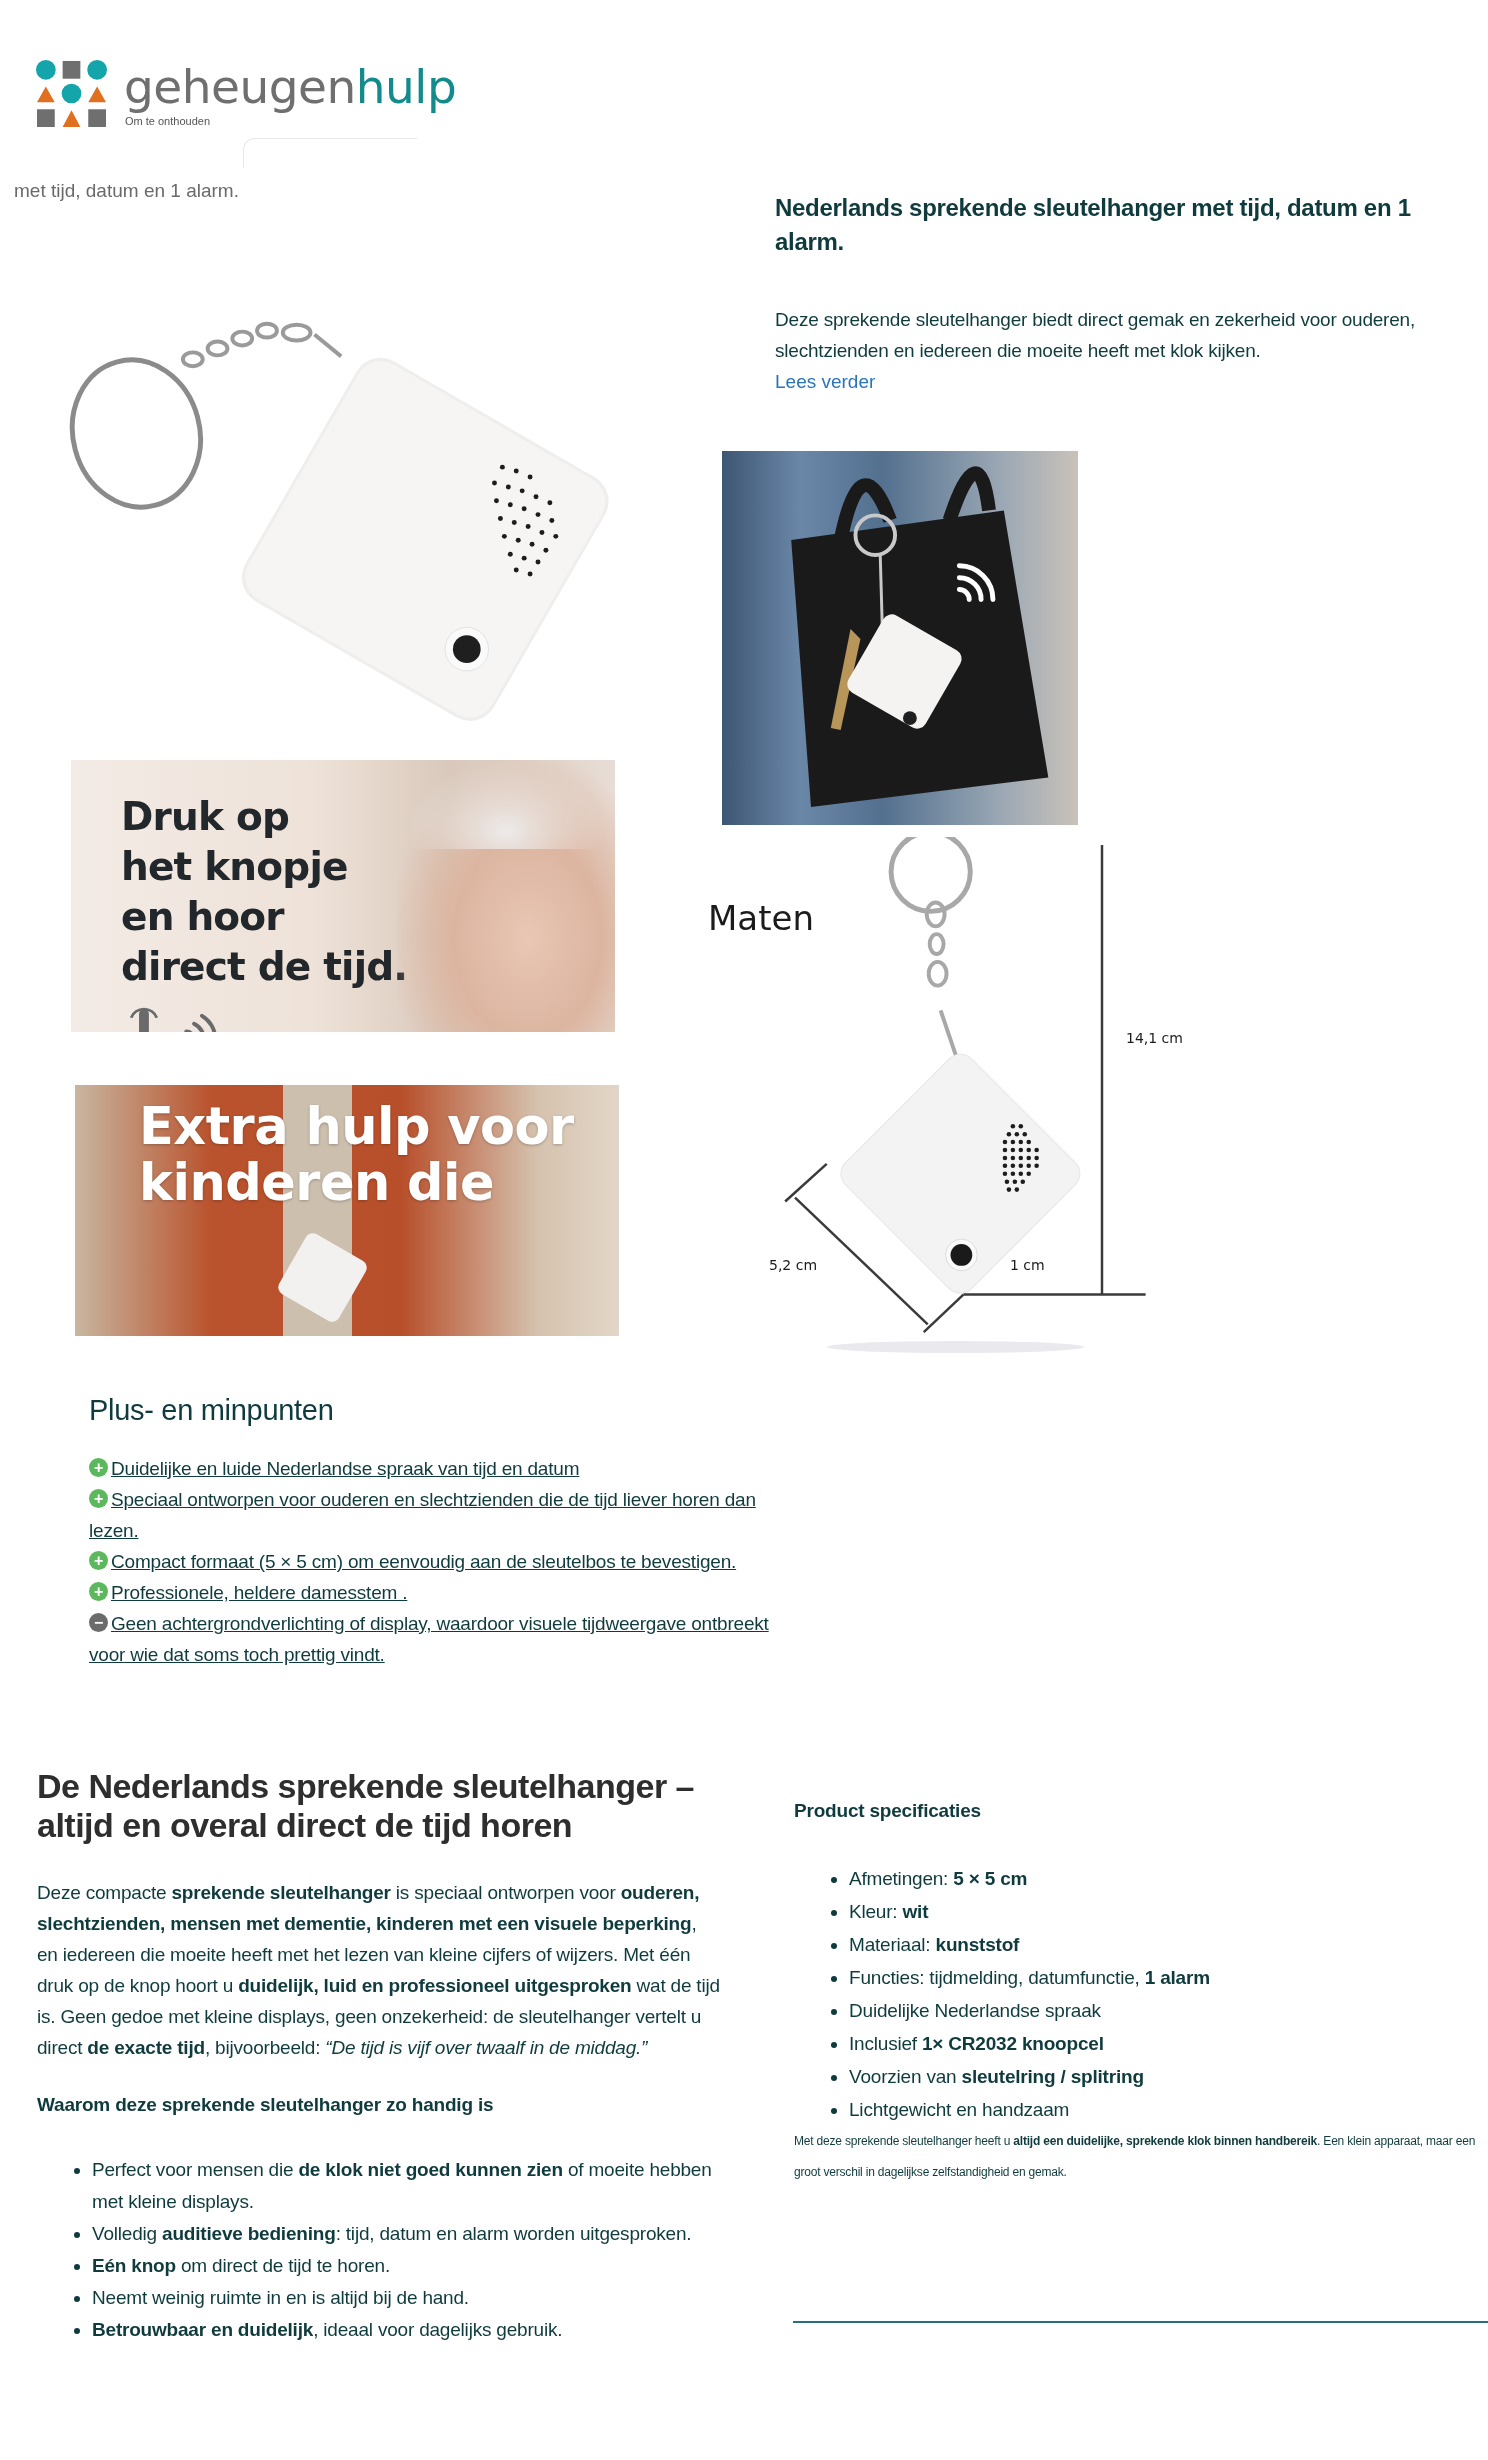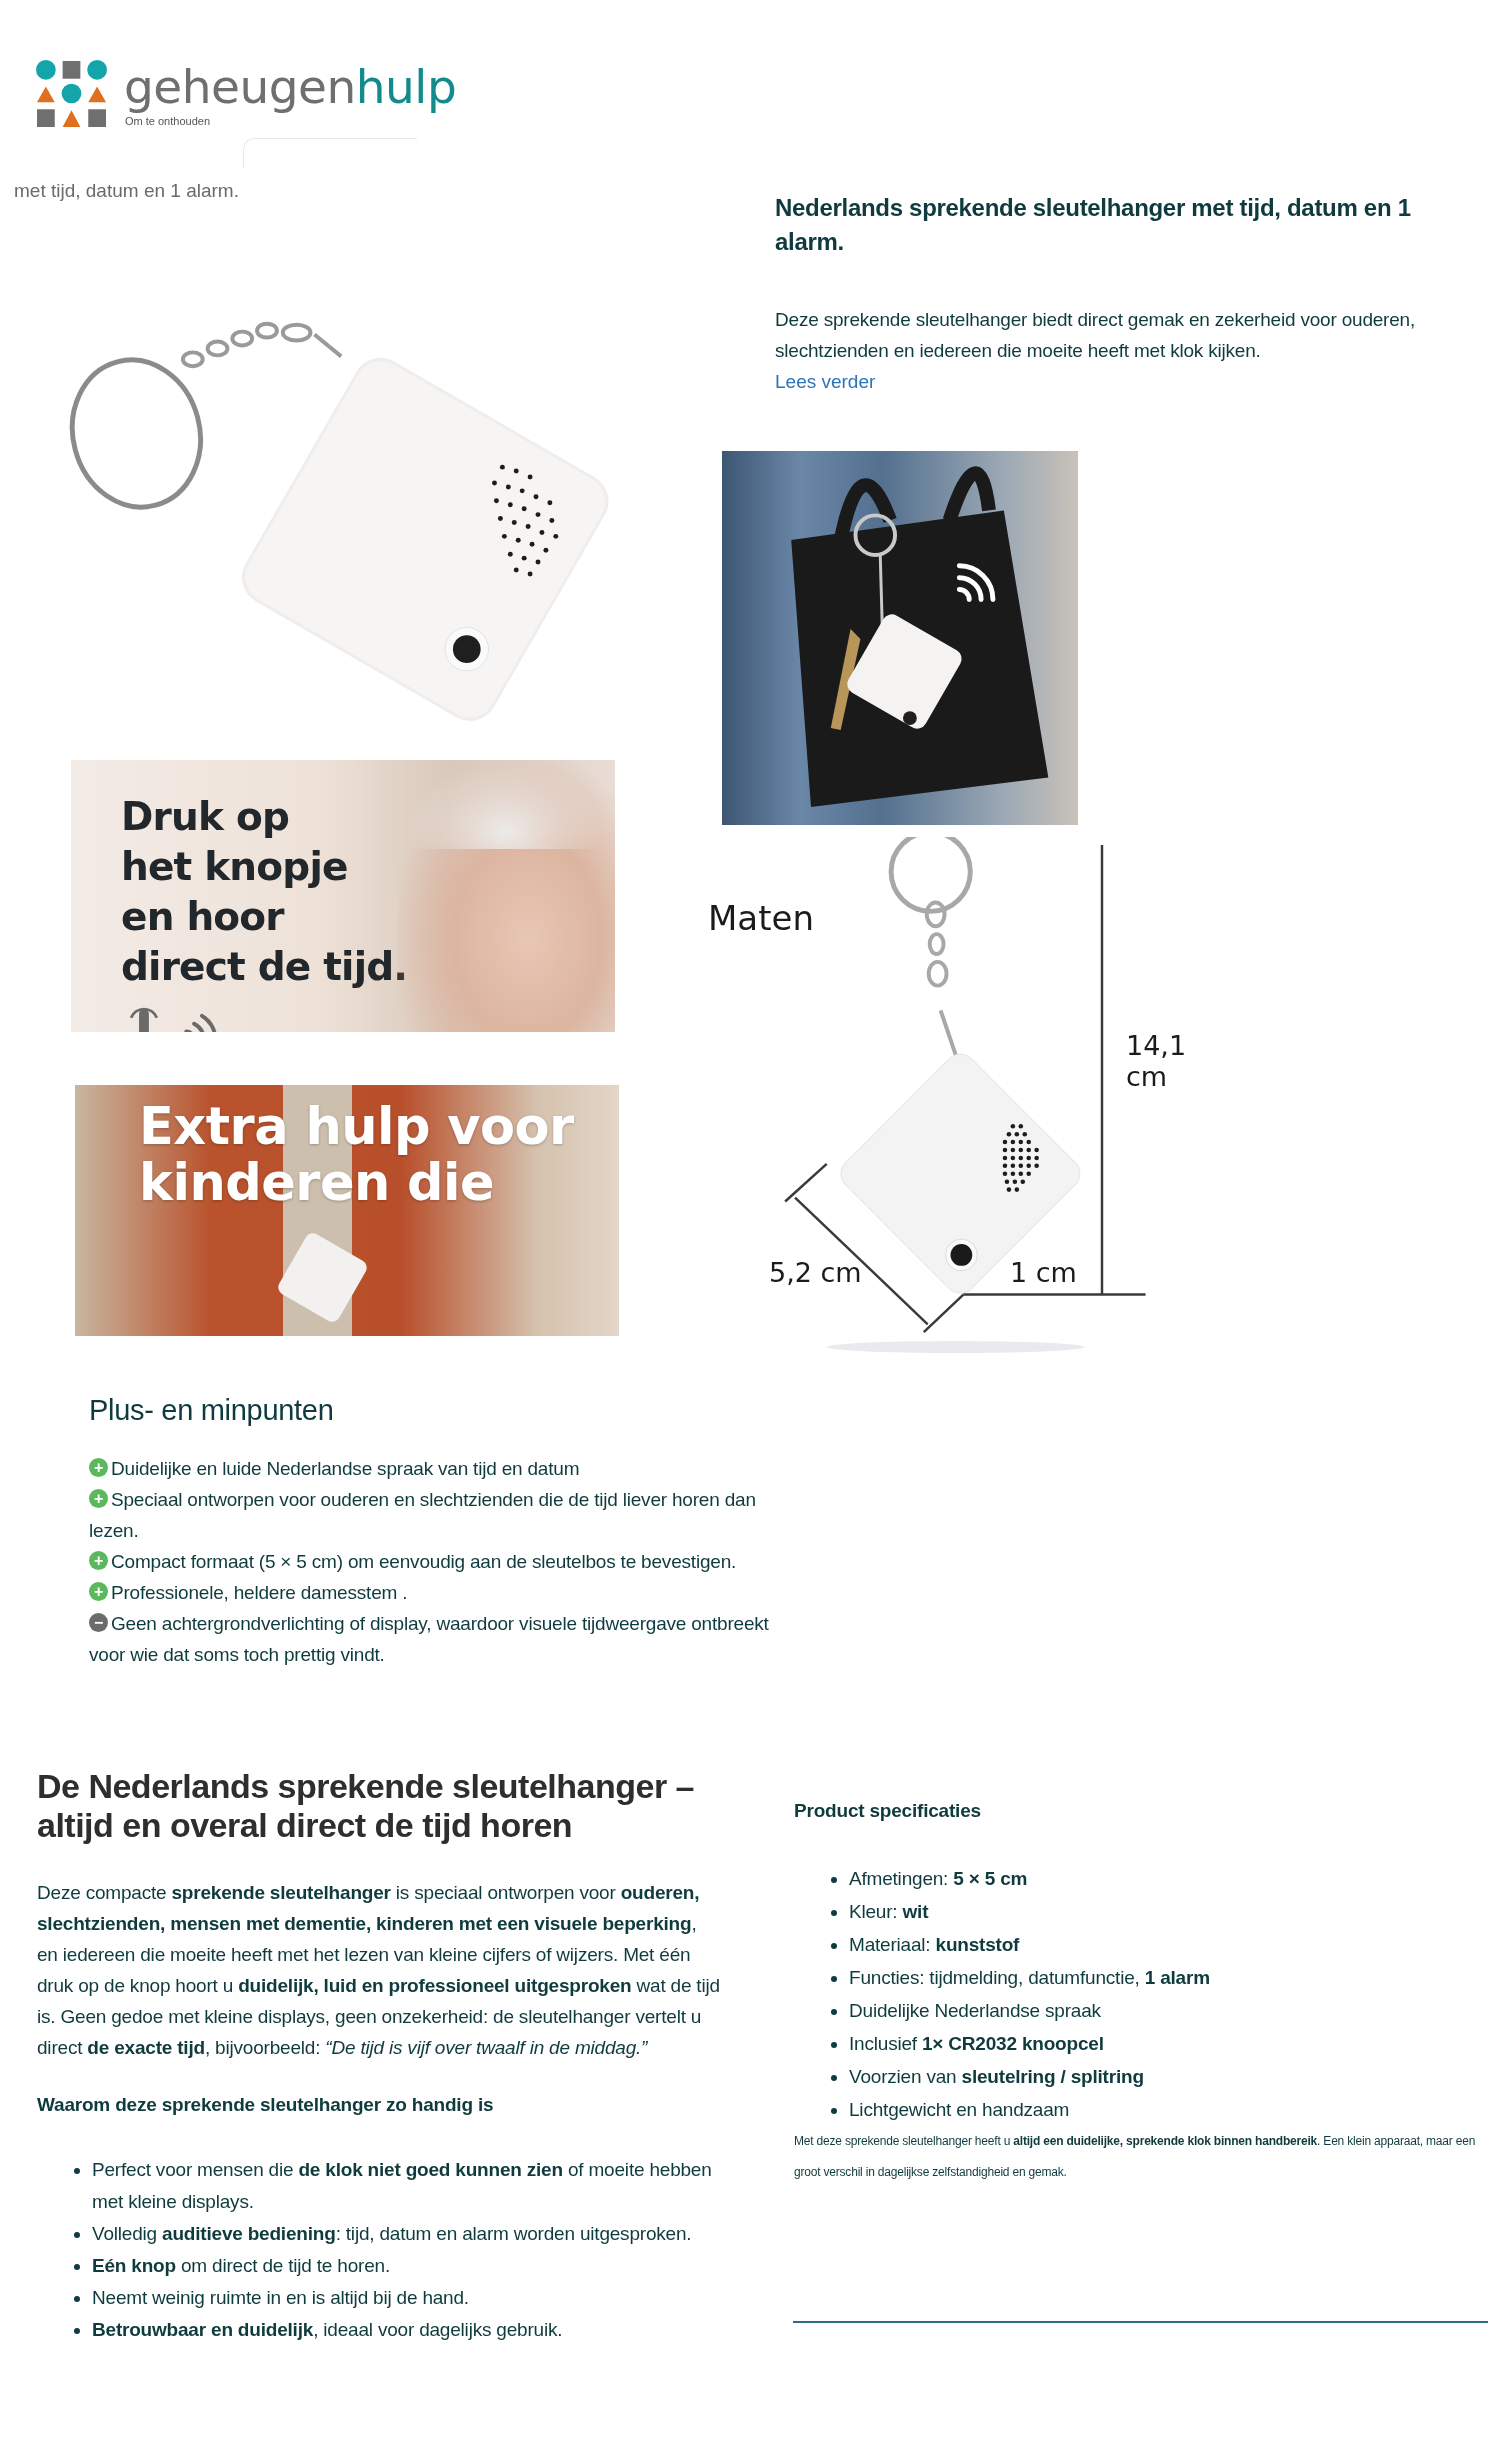--- a/index.html
+++ b/index.html
@@ -29,27 +29,27 @@
   .img-keychain { left: 59px; top: 297px; width: 594px; height: 455px; background: #fff; }
   .img-bag { left: 722px; top: 451px; width: 356px; height: 374px; background: linear-gradient(90deg,#3d5673 0%,#6b87a8 22%,#53708f 45%,#9aa7b4 78%,#c9c2b9 100%); }
   .img-grandma { left: 71px; top: 760px; width: 544px; height: 272px; background: linear-gradient(90deg,#f3ebe6 0%,#eee2d8 45%,#d9c8bb 70%,#e8ddd6 100%); }
   .img-child { left: 75px; top: 1085px; width: 544px; height: 251px; background: linear-gradient(90deg,#c8b6a0 0%,#b9532d 25%,#b84f2b 60%,#d5c2ae 85%,#e3d6c8 100%); }
   .img-maten { left: 698px; top: 837px; width: 505px; height: 525px; background: #fff; }
 
   .banner-text { position: absolute; font-family: "DejaVu Sans", sans-serif; font-weight: bold; }
   .grandma-text { left: 50px; top: 32px; font-size: 39px; line-height: 50px; color: #22272b; letter-spacing: -0.8px; }
   .child-text { left: 64px; top: 14px; font-size: 51px; line-height: 56px; color: #ffffff; letter-spacing: -0.5px; text-shadow: 0 1px 3px rgba(0,0,0,.25); }
   .maten-label { position: absolute; left: 10px; top: 61px; font-size: 34px; color: #1b1b1b; font-family: "DejaVu Sans", sans-serif; }
-  .dim { position: absolute; font-size: 27px; color: #1b1b1b; font-family: "DejaVu Sans", sans-serif; }
+  .dim { position: absolute; font-size: 14px; color: #1b1b1b; font-family: "DejaVu Sans", sans-serif; }
 
   
   .proscons { left: 89px; top: 1394px; width: 693px; }
   .pc-title { font-size: 29px; color: #0f3b3e; font-weight: normal; letter-spacing: -0.3px; }
   .pc-list { margin-top: 26px; list-style: none; }
-  .pc-item { font-size: 19px; line-height: 31px; color: #0f3b3e; letter-spacing: -0.2px; }
+  .pc-item { font-size: 19px; line-height: 31px; color: #0f3b3e; letter-spacing: -0.2px; text-decoration: underline; }
   .pc-ico { display: inline-block; width: 19px; height: 19px; border-radius: 50%; color: #fff; font-size: 16px; line-height: 19px; text-align: center; font-weight: bold; vertical-align: 2px; margin-right: 3px; }
   .pc-ico.plus { background: #5cb85c; }
   .pc-ico.minus { background: #6b6b6b; }
 
   
   .desc { left: 37px; top: 1767px; width: 683px; }
   .desc-title { font-size: 34px; font-weight: bold; line-height: 39px; color: #2e2e2e; letter-spacing: -0.5px; }
   .desc-p { margin-top: 32px; font-size: 19px; line-height: 31px; color: #0f3b3e; letter-spacing: -0.2px; }
   .desc-p b { color: #0f3b3e; }
   .why-title { margin-top: 31px; font-size: 19px; font-weight: bold; color: #0f3b3e; letter-spacing: -0.2px; }

